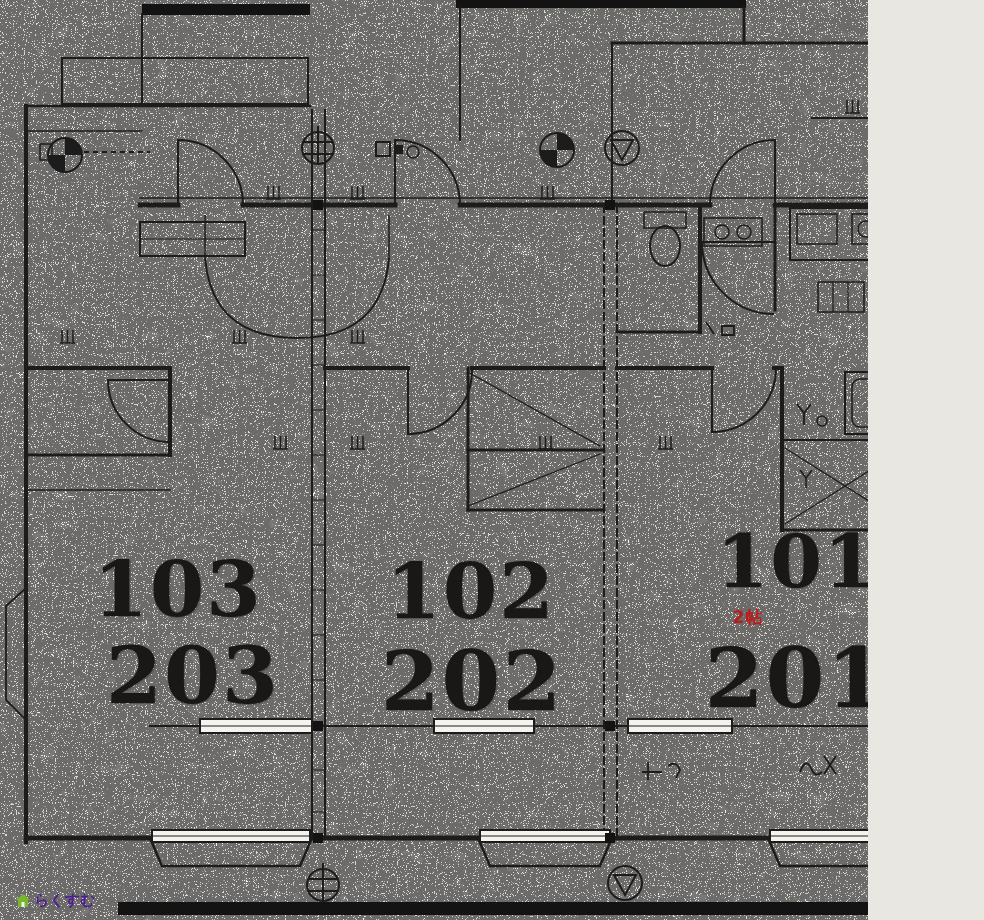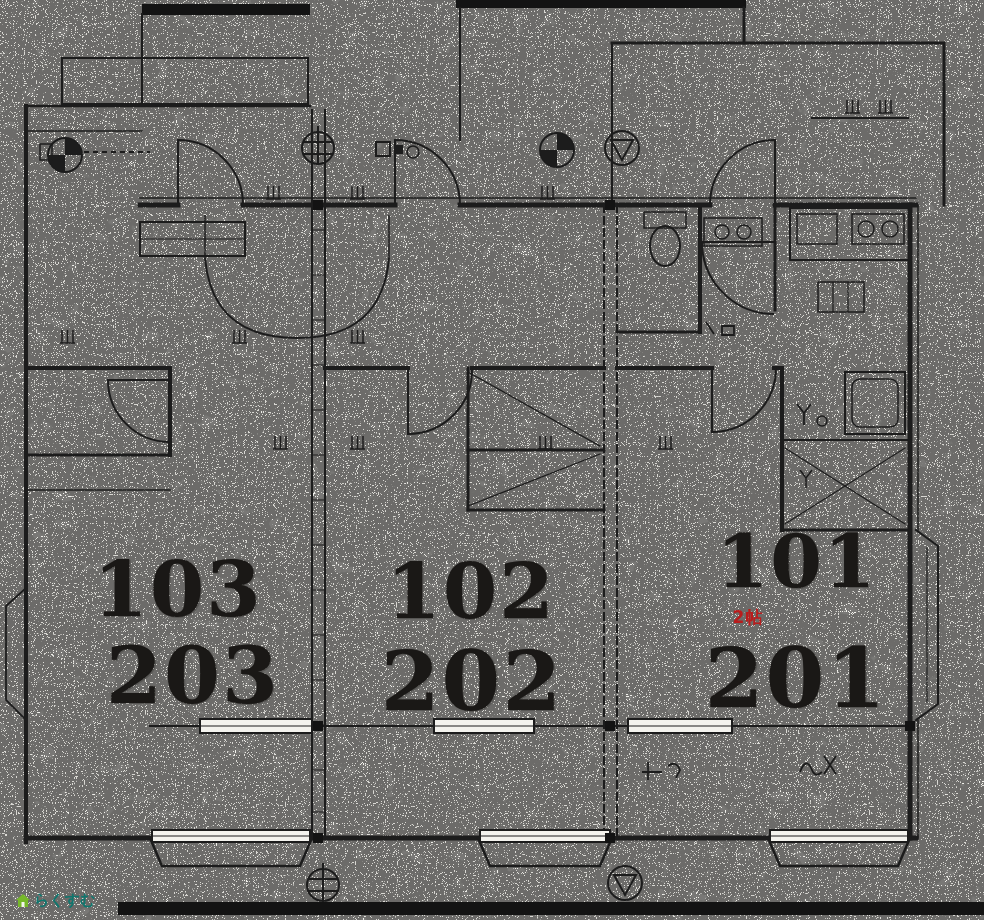--- a/index.html
+++ b/index.html
@@ -1,16 +1,16 @@
 <!DOCTYPE html>
 <html><head>
 <meta charset="utf-8">
 <style>
   html,body{margin:0;padding:0;background:#e9e7e1;}
-  .page{position:relative;width:984px;height:920px;overflow:hidden;background:#f4f3ee;}
+  .page{position:relative;width:868px;height:920px;overflow:hidden;background:#f4f3ee;}
   .page svg.plan{position:absolute;left:0;top:0;}
   .num{
     position:absolute;transform:translate(-50%,-50%) scaleX(1.03);
     font-family:"DejaVu Serif","Liberation Serif",serif;font-weight:700;
     color:#1a1816;letter-spacing:2px;line-height:1;white-space:nowrap;
     text-shadow:0 0 1px rgba(26,24,22,.55),1.5px 1px 0 rgba(26,24,22,.2);
   }
   .n103{left:178px;top:590px;font-size:76px;}
   .n203{left:193px;top:676px;font-size:78px;}
   .n102{left:471px;top:592px;font-size:76px;}
@@ -18,21 +18,21 @@
   .n101{left:797px;top:562px;font-size:72px;}
   .n201{left:796px;top:678px;font-size:82px;}
   .note{
     position:absolute;left:748px;top:617px;transform:translate(-50%,-50%);
     font-family:"DejaVu Sans","Liberation Sans",sans-serif;font-weight:700;
     font-size:17px;color:#b91c1c;letter-spacing:1px;filter:blur(.3px);
   }
   .watermark{
     position:absolute;left:16px;top:891px;display:flex;align-items:center;gap:4px;
     font-family:"DejaVu Sans","Liberation Sans",sans-serif;font-weight:700;
-    font-size:15px;color:#0f766e;
+    font-size:15px;color:#4c1d95;
   }
 </style>
 </head>
 <body>
 
 <div class="page">
 
   <svg class="plan" width="984" height="920" viewBox="0 0 984 920">
     <defs>
       <filter id="grain" x="0" y="0" width="100%" height="100%">

